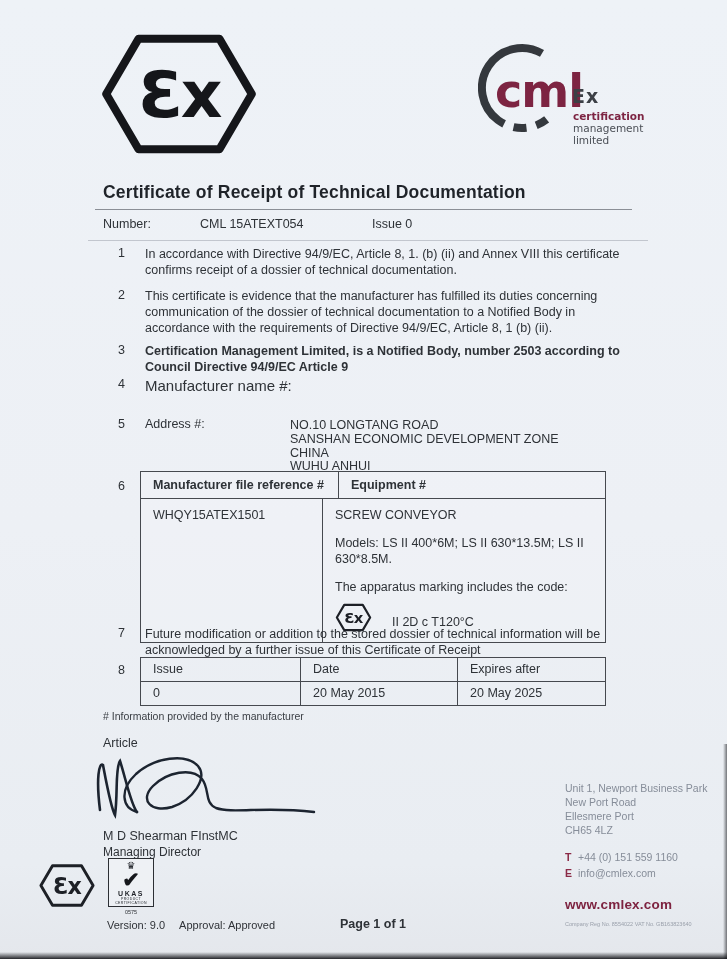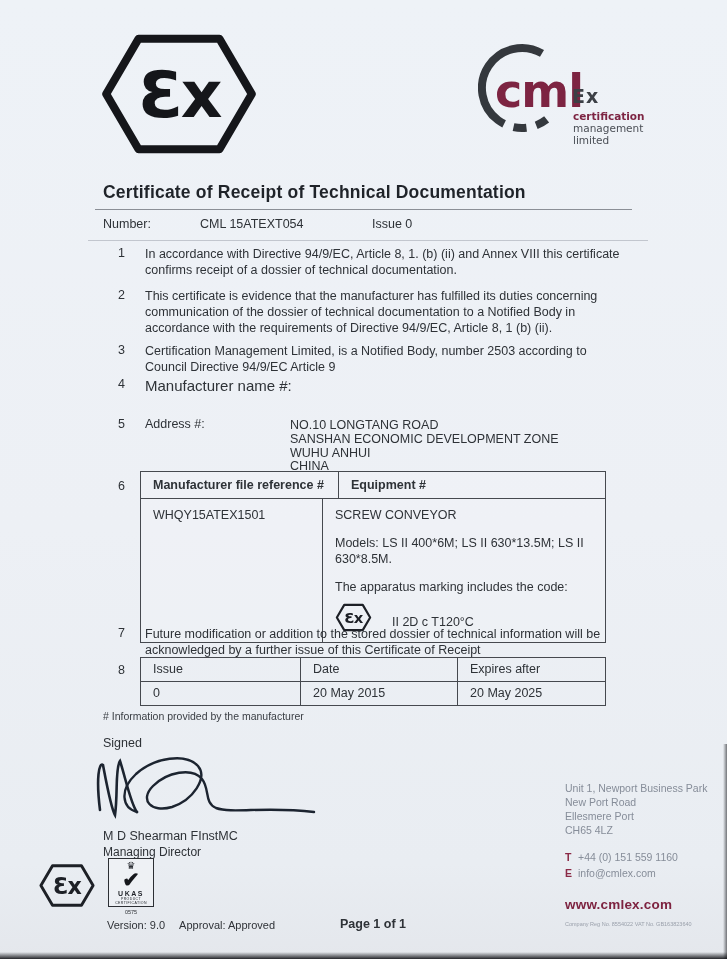--- a/index.html
+++ b/index.html
@@ -17,21 +17,21 @@
   .rule-top{left:95px; top:209px; width:537px; height:1px; background:#6a6e75; opacity:.75;}
   .rule-bottom{left:88px; top:240px; width:560px; height:1px; background:#b7bcc4; opacity:.8;}
   .num-label{left:103px; top:217px; font-size:12.5px;}
   .num-value{left:200px; top:217px; font-size:12.5px;}
   .num-issue{left:372px; top:217px; font-size:12.5px;}
   
   .cnum{font-size:12.5px; width:20px;}
   .ctext{font-size:12.5px; line-height:16px; width:482px;}
   .n1{left:118px; top:246px;} .t1{left:145px; top:246px;}
   .n2{left:118px; top:288px;} .t2{left:145px; top:288px;}
-  .n3{left:118px; top:343px;} .t3{left:145px; top:343px;}
+  .n3{left:118px; top:343px;} .t3{left:145px; top:343px;font-weight:bold;}
   .n4{left:118px; top:377px;} .l4{left:145px; top:377px; font-size:15px;}
   .v4{left:290px; top:377px; font-size:12.5px; line-height:15.5px; width:330px;}
   .v4b{padding-left:10px;}
   .n5{left:118px; top:417px;} .l5{left:145px; top:417px; font-size:12.5px;}
   .v5{left:290px; top:419px; font-size:12.5px; line-height:13.8px; width:330px;}
   
   .n6{left:118px; top:479px;}
   .t6{left:140px; top:471px; width:464px; border:1px solid #46494f; font-size:12.5px; background:rgba(255,255,255,.12);}
   .t6 .hrow{display:flex; border-bottom:1px solid #46494f;}
   .t6 .hcell{font-weight:bold; padding:6px 10px 6px 12px;}
@@ -123,22 +123,22 @@
   <div class="abs cnum n4">4</div>
   <div class="abs l4">Manufacturer name #:</div>
   <div class="abs v4">
   </div>
 
   <div class="abs cnum n5">5</div>
   <div class="abs l5">Address #:</div>
   <div class="abs v5">
     <div>NO.10 LONGTANG ROAD</div>
     <div>SANSHAN ECONOMIC DEVELOPMENT ZONE</div>
+    <div>CHINA</div>
     <div>WUHU ANHUI</div>
-    <div>CHINA</div>
   </div>
 
   <div class="abs cnum n6">6</div>
   <div class="abs t6">
     <div class="hrow">
       <div class="hcell c1">Manufacturer file reference #</div>
       <div class="hcell c2">Equipment #</div>
     </div>
     <div class="brow">
       <div class="bcell c1">WHQY15ATEX1501</div>
@@ -169,21 +169,21 @@
     </div>
     <div class="row">
       <div class="cell a">0</div>
       <div class="cell b">20 May 2015</div>
       <div class="cell c">20 May 2025</div>
     </div>
   </div>
 
   <div class="abs footnote"># Information provided by the manufacturer</div>
 
-  <div class="abs signed">Signed</div>
+  <div class="abs signed">Article</div>
   <svg class="abs sig" viewBox="0 0 235 82">
     <path d="M8,60 C4,28 7,12 11,15 C15,36 19,58 23,65 C26,44 23,18 28,11 C33,26 39,55 45,62" fill="none" stroke="#1c2430" stroke-width="2.6" stroke-linecap="round"></path>
     <path d="M45,62 C30,58 27,40 44,24 C63,7 94,3 106,16 C116,28 101,50 80,57 C59,63 47,50 61,36 C75,22 100,17 110,29 C118,39 112,53 124,58 C141,64 172,56 222,62" fill="none" stroke="#1c2430" stroke-width="2.4" stroke-linecap="round"></path>
   </svg>
   <div class="abs sname">M D Shearman FInstMC</div>
   <div class="abs srole">Managing Director</div>
 
   <svg class="abs hex-bottom" viewBox="0 0 120 92">
     <polygon points="30,5 90,5 114,46 90,87 30,87 6,46" fill="none" stroke="#1d2026" stroke-width="6" stroke-linejoin="round"></polygon>
     <text x="60" y="63" text-anchor="middle" font-size="46" font-weight="bold" fill="#1d2026" letter-spacing="-2">Ɛx</text>

